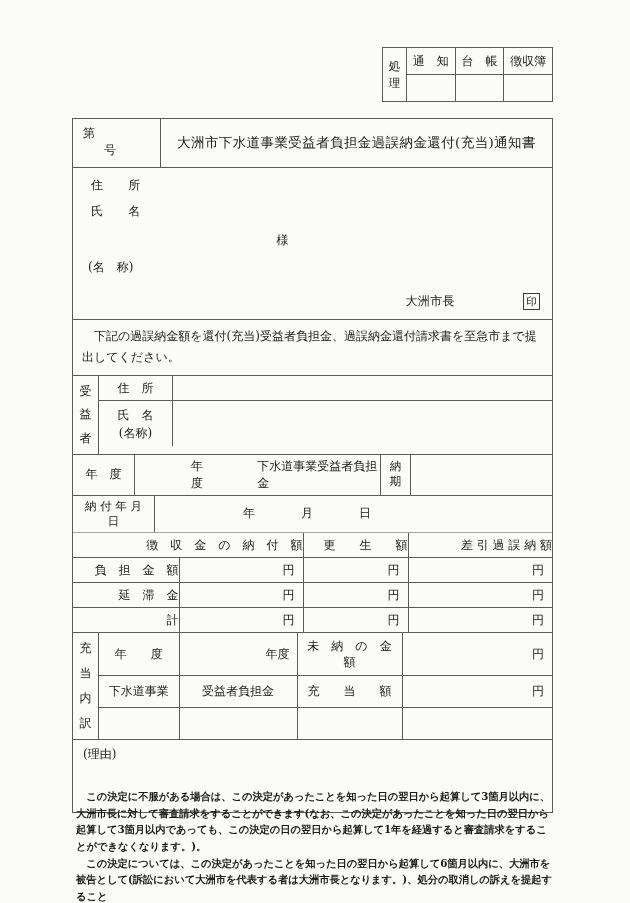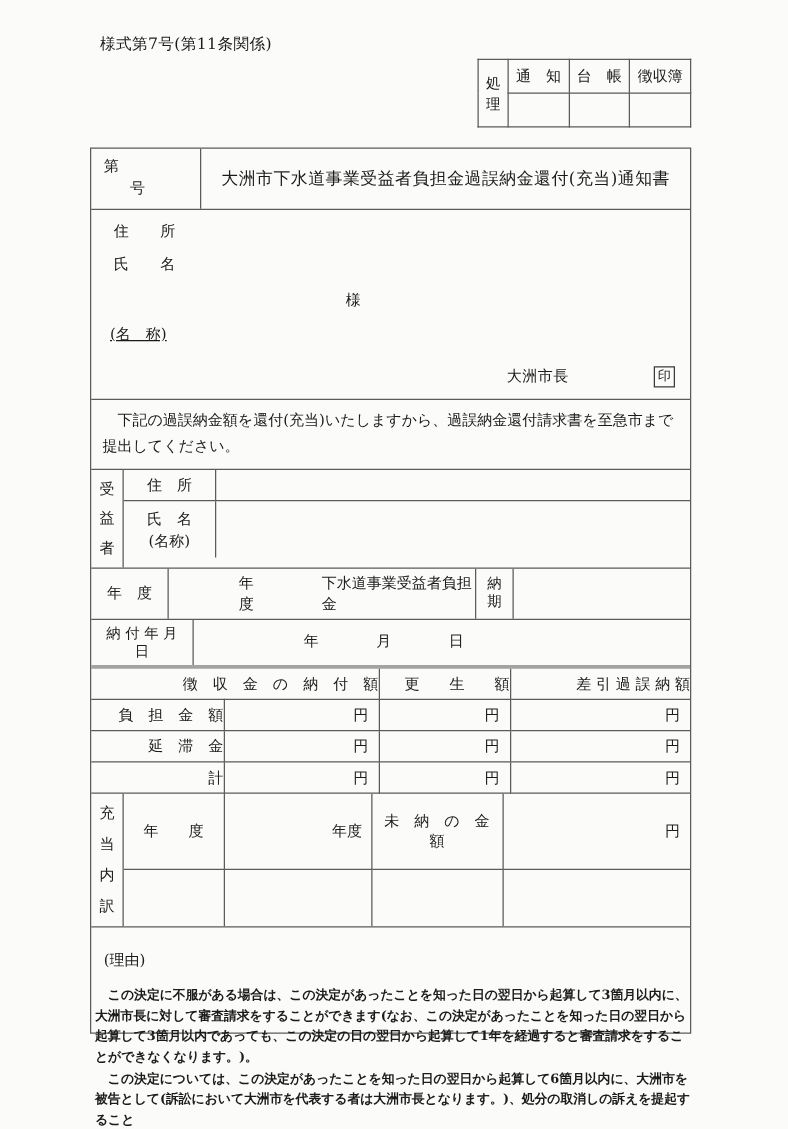--- a/index.html
+++ b/index.html
@@ -100,21 +100,21 @@
     font-size: 12px;
   }
   .date-line {
     text-align: right;
     padding: 9px 20px 0 0;
     letter-spacing: 0.2px;
   }
   .date-line span { margin-left: 22px; }
   .addr-label { padding: 9px 0 0 18px; letter-spacing: 0.55em; }
   .sama { text-align: center; padding: 12px 60px 0 0; }
-  .meisho { padding: 10px 0 0 15px; text-decoration: underline; }
+  .meisho { padding: 10px 0 0 15px; }
   .mayor-line {
     position: absolute;
     right: 12px;
     bottom: 9px;
     display: flex;
     align-items: center;
   }
   .mayor-name { letter-spacing: 0.4px; }
   .seal-box {
     margin-left: 68px;
@@ -184,21 +184,21 @@
     box-sizing: border-box;
     border-right: 1px solid #5b5b5b;
     font-size: 11.5px;
     text-align: center;
     line-height: 1.35;
     padding: 4px 0;
   }
   .fy-blank { width: 141px; }
 
   
-  .pd-row { display: flex; border-bottom: 3px solid #a3a3a3; height: 36px; }
+  .pd-row { display: flex; border-bottom: 1px solid #a3a3a3; height: 36px; }
   .pd-label {
     width: 82px;
     box-sizing: border-box;
     border-right: 1px solid #5b5b5b;
     font-size: 11.5px;
     text-align: center;
     line-height: 1.35;
     padding-top: 3px;
   }
   .pd-val {
@@ -248,41 +248,39 @@
   .alloc-tbl .lbl { text-align: center; }
   .alloc-tbl .rgt { text-align: right; padding-right: 7px; }
   .alloc-tbl .yen { text-align: right; padding-right: 8px; }
 
   
   .reason {
     height: 72px;
     font-size: 12px;
     padding: 6px 0 0 10px;
     box-sizing: border-box;
-    margin-top: 12px;
   }
 
   
   .notes {
     position: absolute;
     left: 76px;
     top: 788px;
     width: 480px;
     font-size: 10.3px;
     line-height: 1.62;
     letter-spacing: -0.05px;
   }
   .notes p { margin: 0; text-indent: 1em; font-weight: bold; }
 </style>
 </head>
 <body>
 
 <div class="page">
 
-  <div class="form-no">様式第7号(第11条関係)</div>
 
   <table class="proc-table">
     <tbody>
         <tr>
       <td class="proc-vert" rowspan="2">
         <div>処</div>
         <div>理</div>
       </td>
       <td class="proc-head">通　知</td>
       <td class="proc-head">台　帳</td>
@@ -310,21 +308,21 @@
       <div class="addr-label">住　所</div>
       <div class="addr-label">氏　名</div>
       <div class="sama">様</div>
       <div class="meisho">(名　称)</div>
       <div class="mayor-line">
         <span class="mayor-name">大洲市長</span>
         <span class="seal-box">印</span>
       </div>
     </div>
 
-    <div class="body-para">下記の過誤納金額を還付(充当)いたしますから、過誤納金還付請求書を至急市まで提出してください。</div>
+    <div class="body-para">下記の過誤納金額を還付(充当)受益者負担金、過誤納金還付請求書を至急市まで提出してください。</div>
 
     <div class="bene">
       <div class="bene-vert">
         <div>受</div>
         <div>益</div>
         <div>者</div>
       </div>
       <div class="bene-right">
         <div class="bene-r1">
           <div class="bene-key">住　所</div>
@@ -414,20 +412,26 @@
             <col>
         </colgroup>
         <tbody>
             <tr>
           <td class="lbl">年　　度</td>
           <td class="rgt">年度</td>
           <td class="lbl">未　納　の　金　額</td>
           <td class="yen last">円</td>
         </tr>
         <tr>
+          <td class="lbl">下水道事業</td>
+          <td class="lbl">受益者負担金</td>
+          <td class="lbl">充　　当　　額</td>
+          <td class="yen last">円</td>
+        </tr>
+        <tr>
           <td class="lbl"></td>
           <td class="lbl"></td>
           <td class="lbl"></td>
           <td class="last"></td>
         </tr>
       </tbody>
         </table>
     </div>
 
     <div class="reason">

